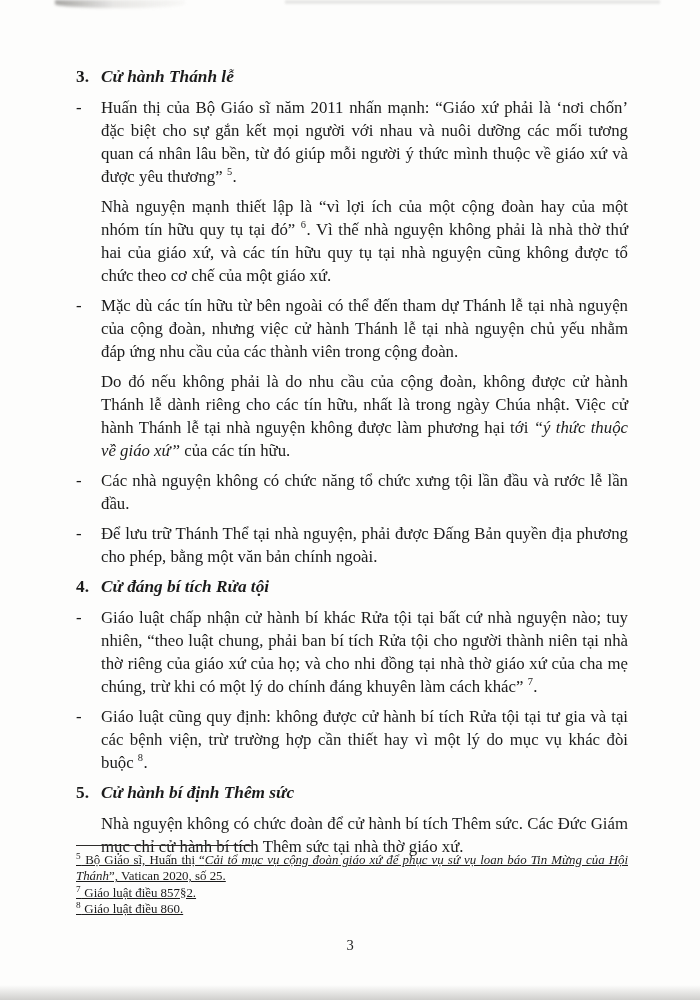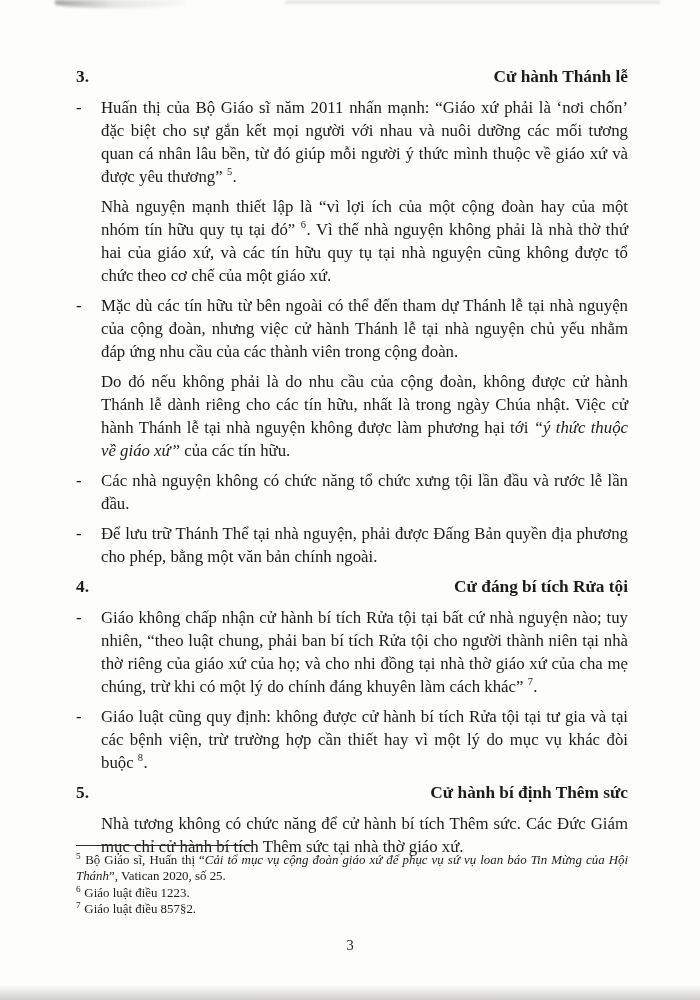--- a/index.html
+++ b/index.html
@@ -30,34 +30,34 @@
     background:linear-gradient(to bottom, rgba(0,0,0,0), rgba(112,110,106,0.32));
   }
   
   .content {
     position:absolute; left:76px; top:62px; width:552px;
   }
   .block { display:flex; margin:0 0 7px 0; font-size:16.8px; line-height:23px; }
   .block .marker { flex:0 0 25px; }
   .block .text { flex:1; text-align:justify; text-justify:inter-word; }
   .block.heading { font-weight:bold; font-size:17.3px; margin-top:3px; margin-bottom:8px; }
-  .block.heading .text { text-align:right; }
+  .block.heading .text { text-align:left;font-style:italic; }
   sup { font-size:0.62em; line-height:0; vertical-align:super; letter-spacing:0.5px; }
   i { font-style:italic; }
   
   .footnote-area {
     position:absolute; left:76px; width:552px; top:845px;
     font-size:12.9px; line-height:16.3px;
   }
   .fn-rule {
     width:176px; height:0;
     border-top:1.6px solid #2e2c2a;
     margin-bottom:6px;
   }
-  .fn-item { text-align:justify; }
+  .fn-item { text-align:justify;text-decoration:underline; }
   .fn-item sup { font-size:0.72em; }
   
   .page-number {
     position:absolute; left:0; right:0; top:937px;
     text-align:center; font-size:14.5px; color:#242424;
   }
 </style>
 </head>
 <body>
 
@@ -94,42 +94,42 @@
         <div class="block bullet">
           <span class="marker">-</span>
           <div class="text"><span>Để lưu trữ Thánh Thể tại nhà nguyện, phải được Đấng Bản quyền địa phương cho phép, bằng một văn bản chính ngoài.</span></div>
         </div>
         <div class="block heading">
           <span class="marker">4.</span>
           <div class="text"><span>Cử đáng bí tích Rửa tội</span></div>
         </div>
         <div class="block bullet">
           <span class="marker">-</span>
-          <div class="text"><span>Giáo không chấp nhận cử hành bí tích Rửa tội tại bất cứ nhà nguyện nào; tuy nhiên, “theo luật chung, phải ban bí tích Rửa tội cho người thành niên tại nhà thờ riêng của giáo xứ của họ; và cho nhi đồng tại nhà thờ giáo xứ của cha mẹ chúng, trừ khi có một lý do chính đáng khuyên làm cách khác” </span><sup>7</sup><span>.</span></div>
+          <div class="text"><span>Giáo luật chấp nhận cử hành bí khác Rửa tội tại bất cứ nhà nguyện nào; tuy nhiên, “theo luật chung, phải ban bí tích Rửa tội cho người thành niên tại nhà thờ riêng của giáo xứ của họ; và cho nhi đồng tại nhà thờ giáo xứ của cha mẹ chúng, trừ khi có một lý do chính đáng khuyên làm cách khác” </span><sup>7</sup><span>.</span></div>
         </div>
         <div class="block bullet">
           <span class="marker">-</span>
           <div class="text"><span>Giáo luật cũng quy định: không được cử hành bí tích Rửa tội tại tư gia và tại các bệnh viện, trừ trường hợp cần thiết hay vì một lý do mục vụ khác đòi buộc </span><sup>8</sup><span>.</span></div>
         </div>
         <div class="block heading">
           <span class="marker">5.</span>
           <div class="text"><span>Cử hành bí định Thêm sức</span></div>
         </div>
         <div class="block para">
           <span class="marker"></span>
-          <div class="text"><span>Nhà tương không có chức năng để cử hành bí tích Thêm sức. Các Đức Giám mục chỉ cử hành bí tích Thêm sức tại nhà thờ giáo xứ.</span></div>
+          <div class="text"><span>Nhà nguyện không có chức đoàn để cử hành bí tích Thêm sức. Các Đức Giám mục chỉ cử hành bí tích Thêm sức tại nhà thờ giáo xứ.</span></div>
         </div>
       </section>
   </main>
 
   <footer class="footnote-area">
     <div class="fn-rule"></div>
     <div>
         <div class="fn-item"><sup>5</sup><span> Bộ Giáo sĩ, Huấn thị “</span><i>Cải tổ mục vụ cộng đoàn giáo xứ để phục vụ sứ vụ loan báo Tin Mừng của Hội Thánh</i><span>”, Vatican 2020, số 25.</span></div>
-        <div class="fn-item"><sup>6</sup><span> Giáo luật điều 1223.</span></div>
         <div class="fn-item"><sup>7</sup><span> Giáo luật điều 857§2.</span></div>
+        <div class="fn-item"><sup>8</sup><span> Giáo luật điều 860.</span></div>
       </div>
   </footer>
 
   <div class="page-number">3</div>
 
   <div class="artifact-bottom-band"></div>
 </div>
 
 </body></html>

